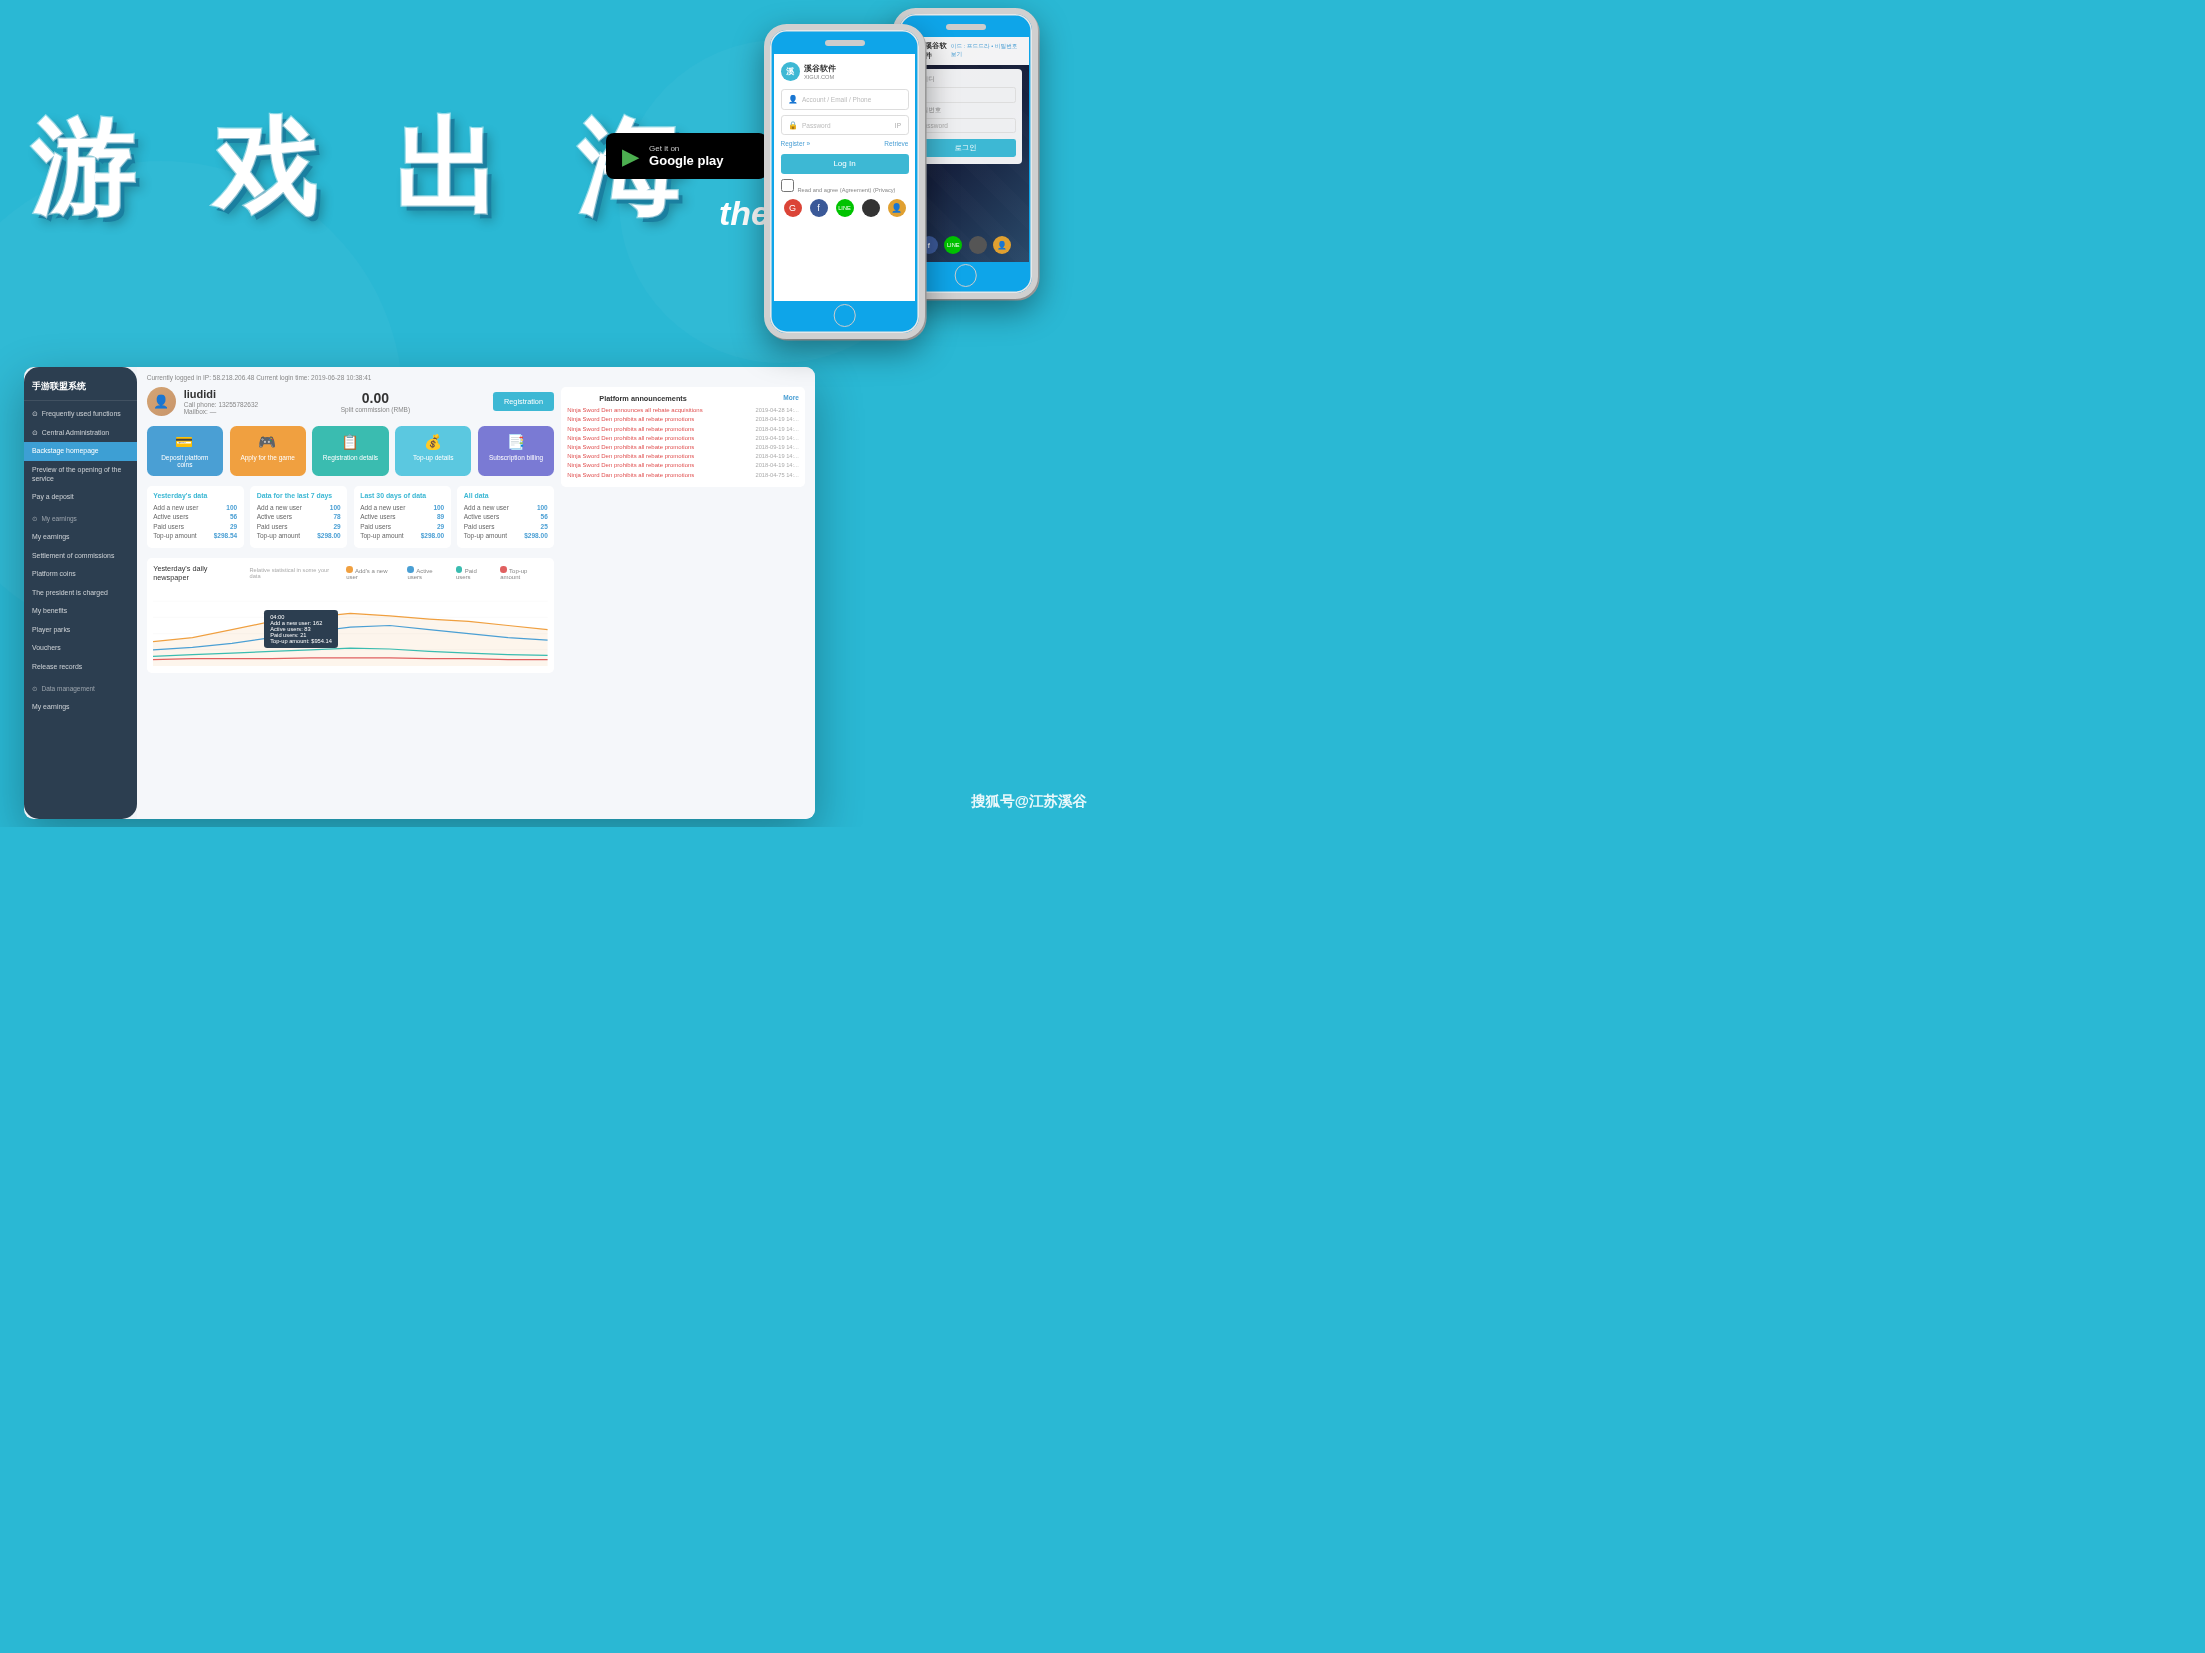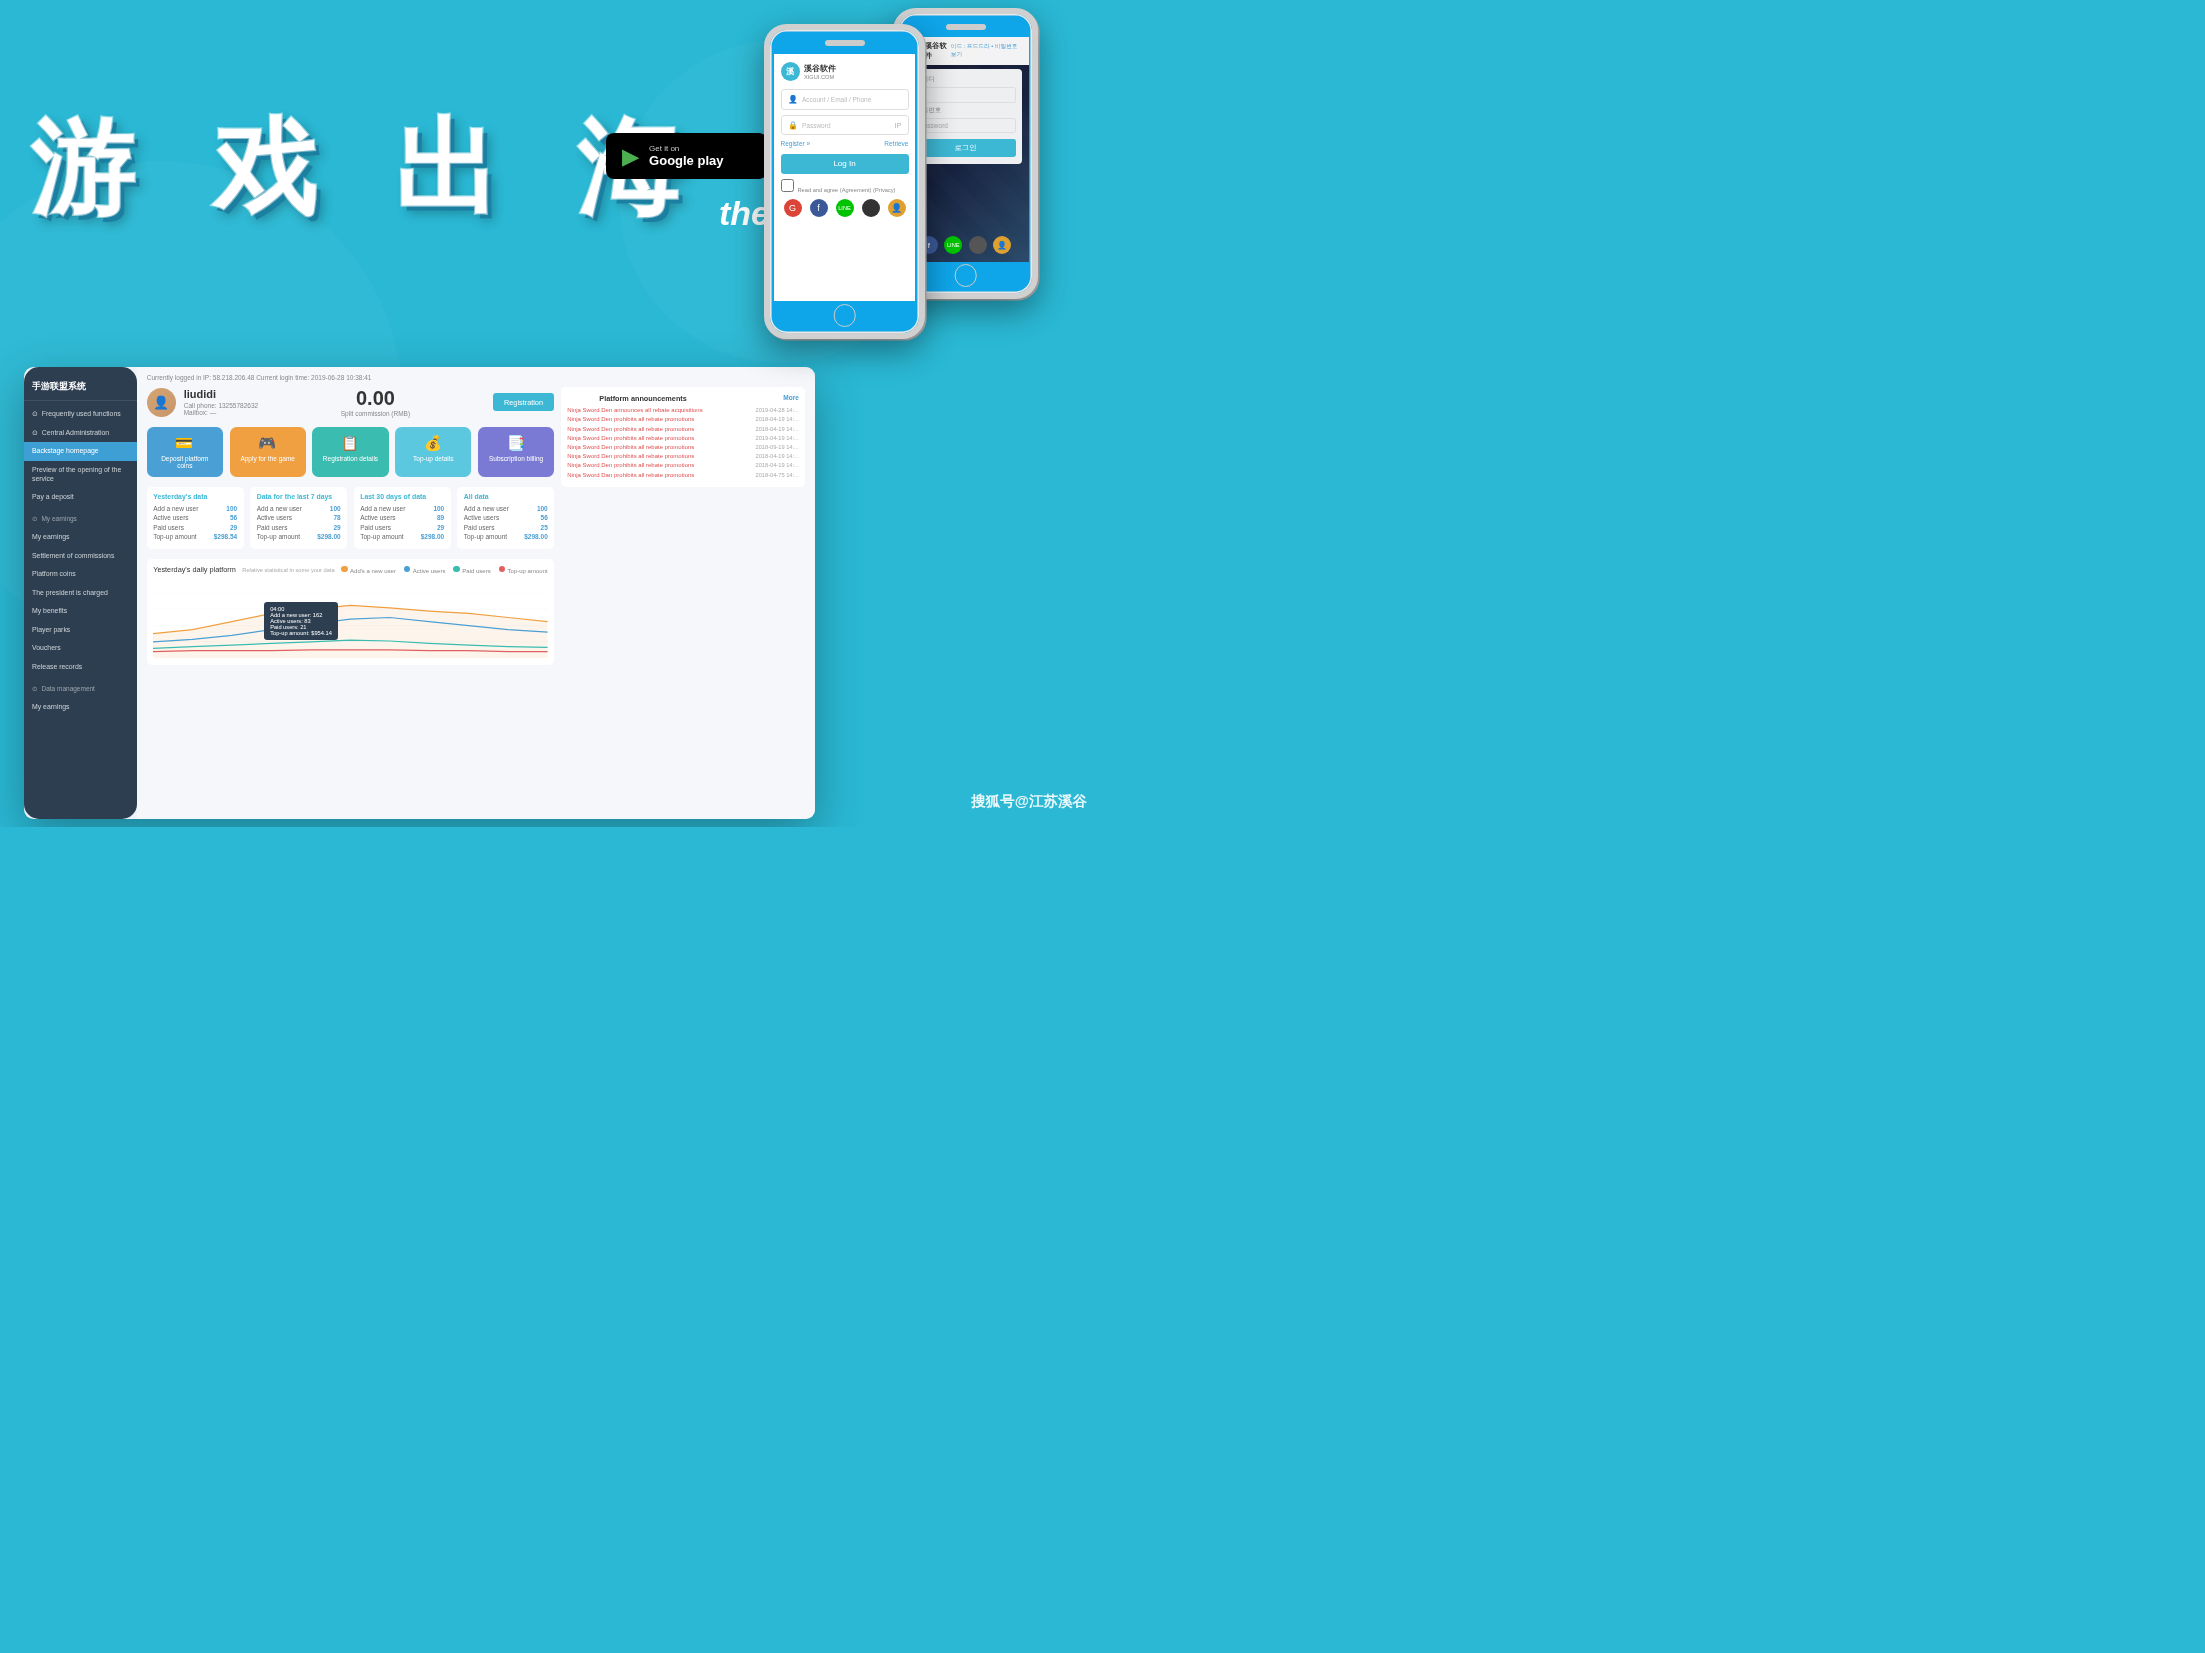--- a/index.html
+++ b/index.html
@@ -194,21 +194,21 @@
     }
     .user-phone, .user-mail {
       color: #888;
       font-size: 6.5px;
     }
     .commission-box {
       text-align: center;
       margin: 0 16px;
     }
     .commission-amount {
-      font-size: 20px;
+      font-size: 14px;
       font-weight: bold;
       color: #333;
     }
     .commission-label {
       font-size: 6.5px;
       color: #888;
     }
     .withdrawal-btn {
       background: #3db8d4;
       color: white;
@@ -753,21 +753,21 @@
             </div>
             <div class="stats-row">
               <span>Top-up amount</span>
               <span class="stats-value">$298.00</span>
             </div>
           </div>
         </div>
 
         <div class="chart-section">
           <div class="chart-title">
-            <span>Yesterday's daily platform</span>
+            <span>Yesterday's daily newspaper</span>
             <span style="color:#aaa;font-size:5.7px">Relative statistical in some your data</span>
             <div class="chart-legend">
               <span><span class="legend-dot" style="background:#f0a040"></span>Add's a new user</span>
               <span><span class="legend-dot" style="background:#4a9fd4"></span>Active users</span>
               <span><span class="legend-dot" style="background:#3abcb0"></span>Paid users</span>
               <span><span class="legend-dot" style="background:#e06060"></span>Top-up amount</span>
             </div>
           </div>
           <div class="chart-area">
             <svg viewBox="0 0 700 100" preserveAspectRatio="none">

